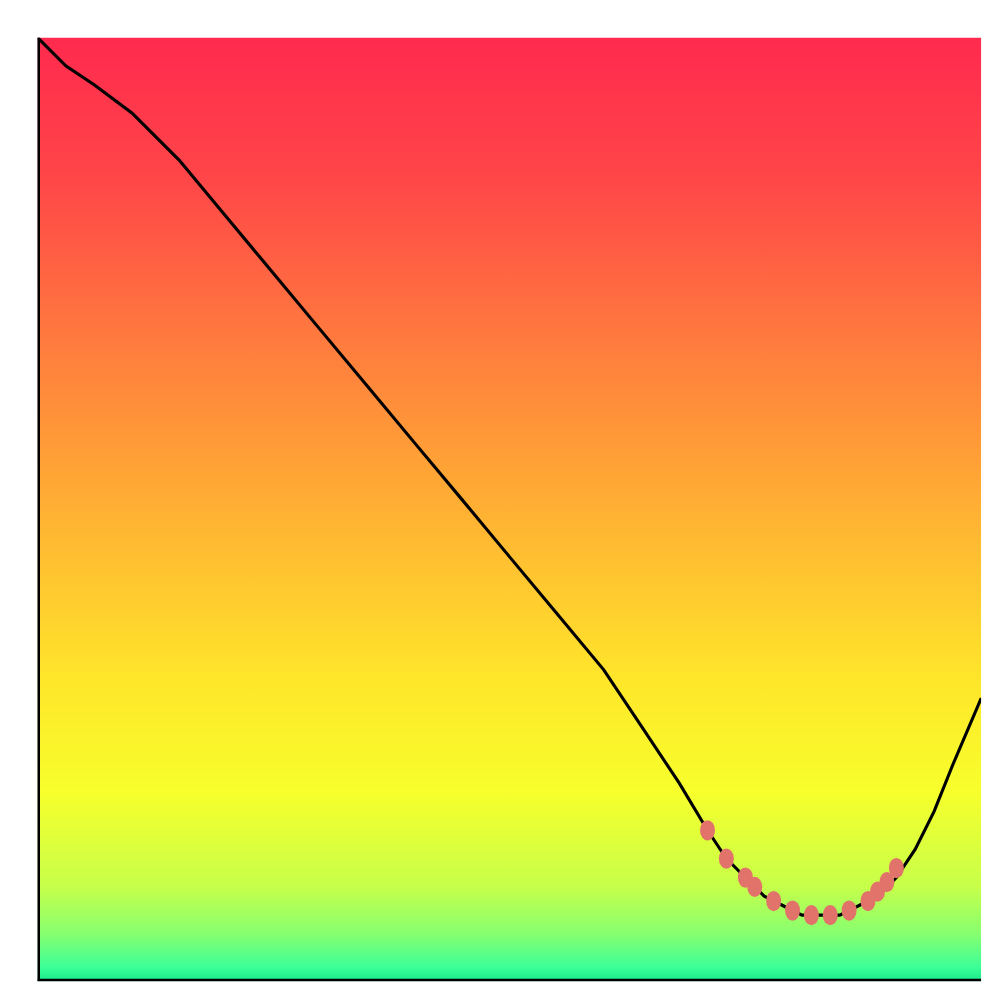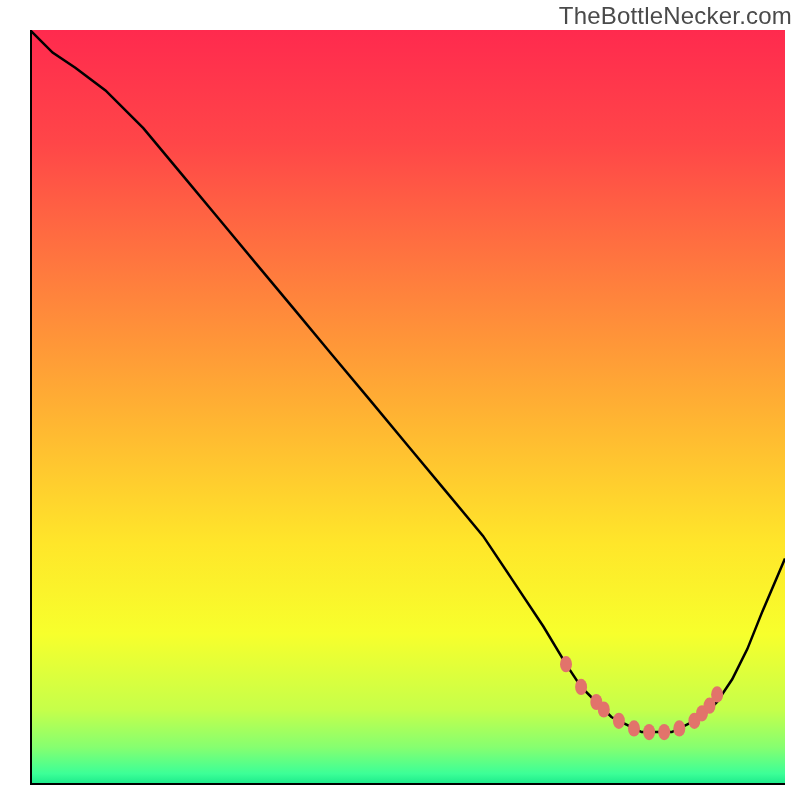--- a/index.html
+++ b/index.html
@@ -51,21 +51,20 @@
     fill: none;
   }
   .marker {
     fill: #e2736b;
   }
 </style>
 </head>
 <body>
 <div class="frame">
 
-  <div class="watermark">TheBottleNecker.com</div>
 
   <div class="plot-area">
     <svg id="plot-svg" viewBox="0 0 755 755" preserveAspectRatio="none">
       <defs>
         <linearGradient id="bg-grad" x1="0" y1="0" x2="0" y2="1">
 
         <stop offset="0%" stop-color="#ff2a4e"></stop>
             <stop offset="15%" stop-color="#ff4648"></stop>
             <stop offset="32%" stop-color="#ff7a3e"></stop>
             <stop offset="50%" stop-color="#ffb033"></stop>

